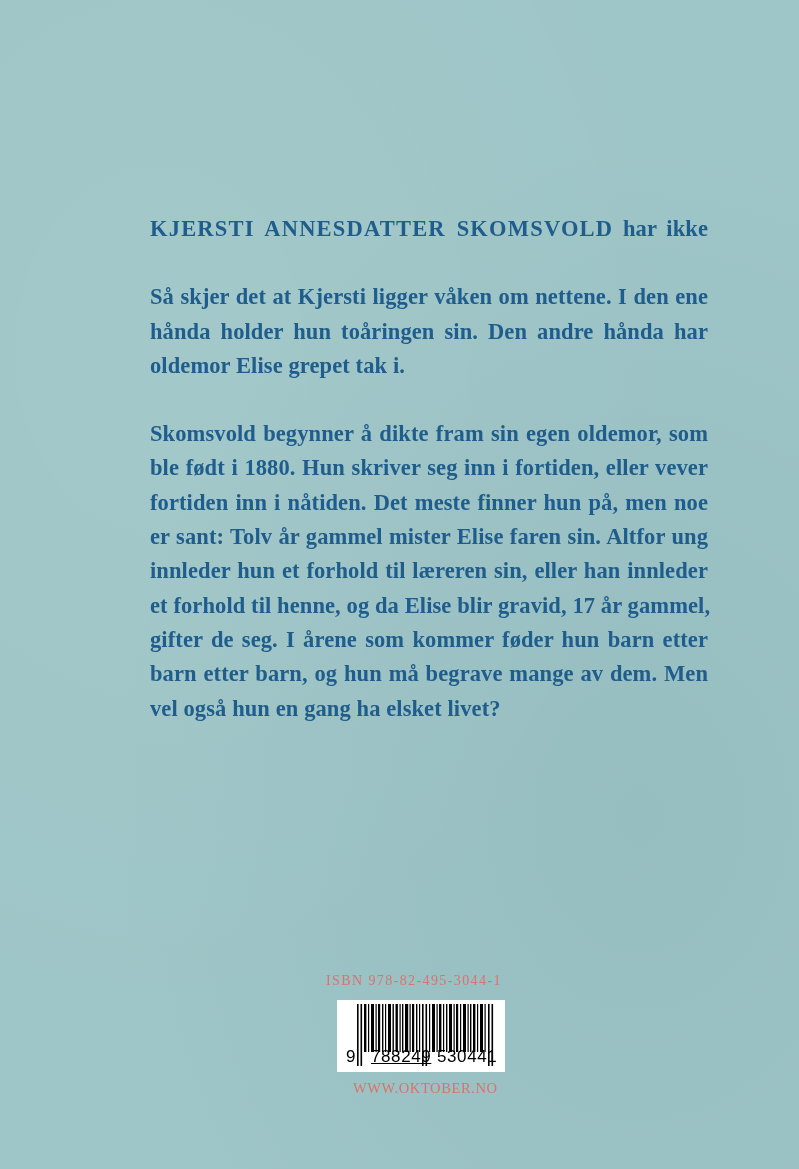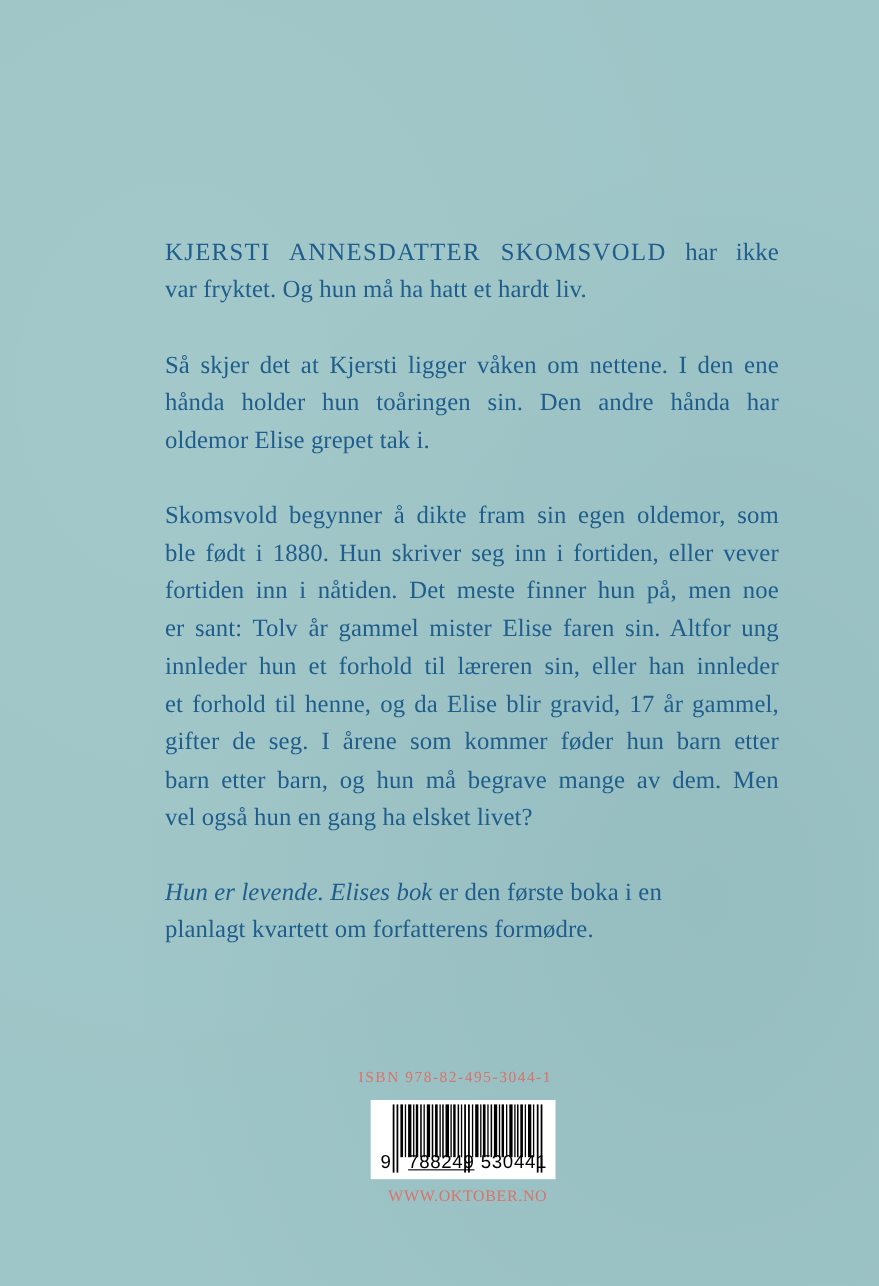--- a/index.html
+++ b/index.html
@@ -22,20 +22,21 @@
     left: 150px;
     top: 212px;
     width: 558px;
     color: #1e5d8c;
     font-family: "Liberation Serif", "DejaVu Serif", serif;
     font-size: 22.5px;
     letter-spacing: 0.1px;
   }
   .para {
     margin: 0;
+    font-weight: bold;
   }
   .line {
     display: block;
     height: 34.3px;
     line-height: 34.3px;
     white-space: nowrap;
     text-align: justify;
     text-align-last: justify;
   }
   .line.last {
@@ -100,21 +101,20 @@
     letter-spacing: 0.6px;
   }
 </style>
 </head>
 <body>
 
 <div class="blurb">
 
   <div class="para">
     <span class="line"><span class="caps">KJERSTI ANNESDATTER SKOMSVOLD</span><span> har ikke</span></span>
-    <span class="line last">var fryktet. Og hun må ha hatt et hardt liv.</span>
   </div>
 
   <div class="gap"></div>
 
   <div class="para">
     <span class="line">Så skjer det at Kjersti ligger våken om nettene. I den ene</span>
     <span class="line">hånda holder hun toåringen sin. Den andre hånda har</span>
     <span class="line last">oldemor Elise grepet tak i.</span>
   </div>
 
@@ -127,24 +127,20 @@
     <span class="line">er sant: Tolv år gammel mister Elise faren sin. Altfor ung</span>
     <span class="line">innleder hun et forhold til læreren sin, eller han innleder</span>
     <span class="line">et forhold til henne, og da Elise blir gravid, 17 år gammel,</span>
     <span class="line">gifter de seg. I årene som kommer føder hun barn etter</span>
     <span class="line">barn etter barn, og hun må begrave mange av dem. Men</span>
     <span class="line last">vel også hun en gang ha elsket livet?</span>
   </div>
 
   <div class="gap"></div>
 
-  <div class="para">
-    <span class="line last"><span class="italic">Hun er levende. Elises bok</span><span> er den første boka i en</span></span>
-    <span class="line last">planlagt kvartett om forfatterens formødre.</span>
-  </div>
 </div>
 
 <div class="isbn" style="text-align:left;">
   <span>ISBN 978-82-495-3044-1</span>
 </div>
 
 <div class="barcode-box">
   <svg width="168" height="72" viewBox="0 0 168 72">
     <g fill="#000">
 

